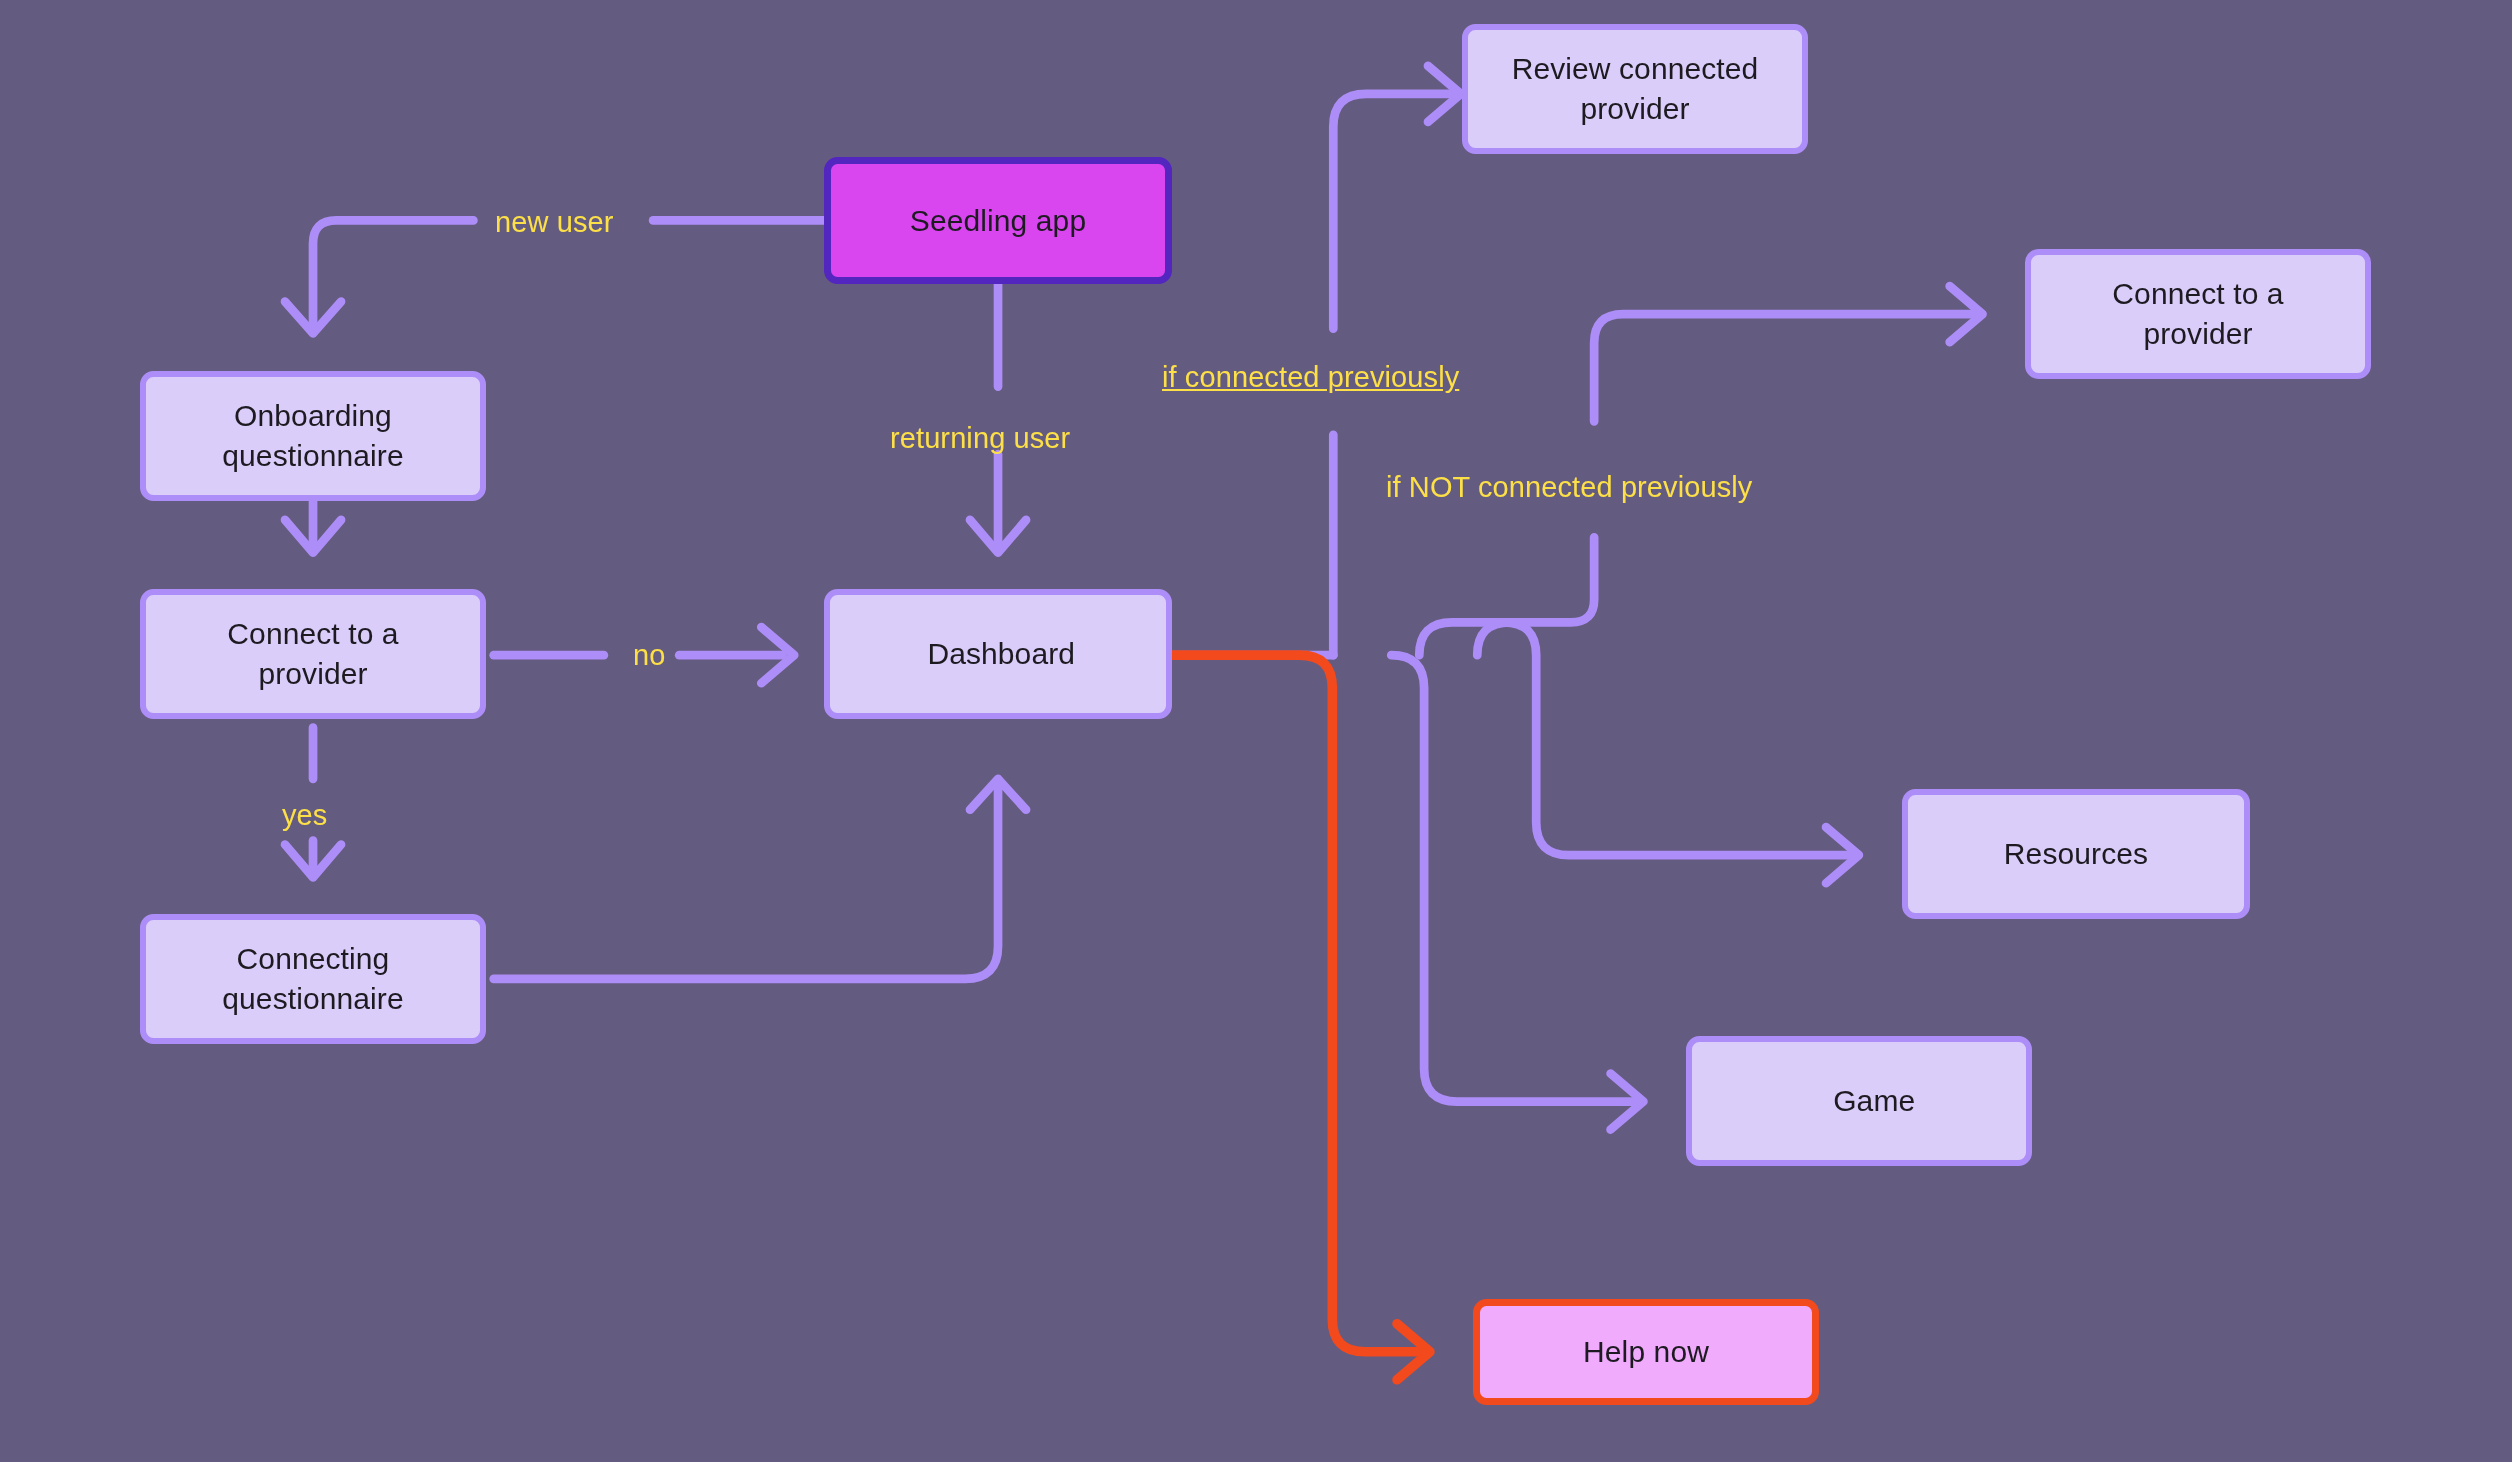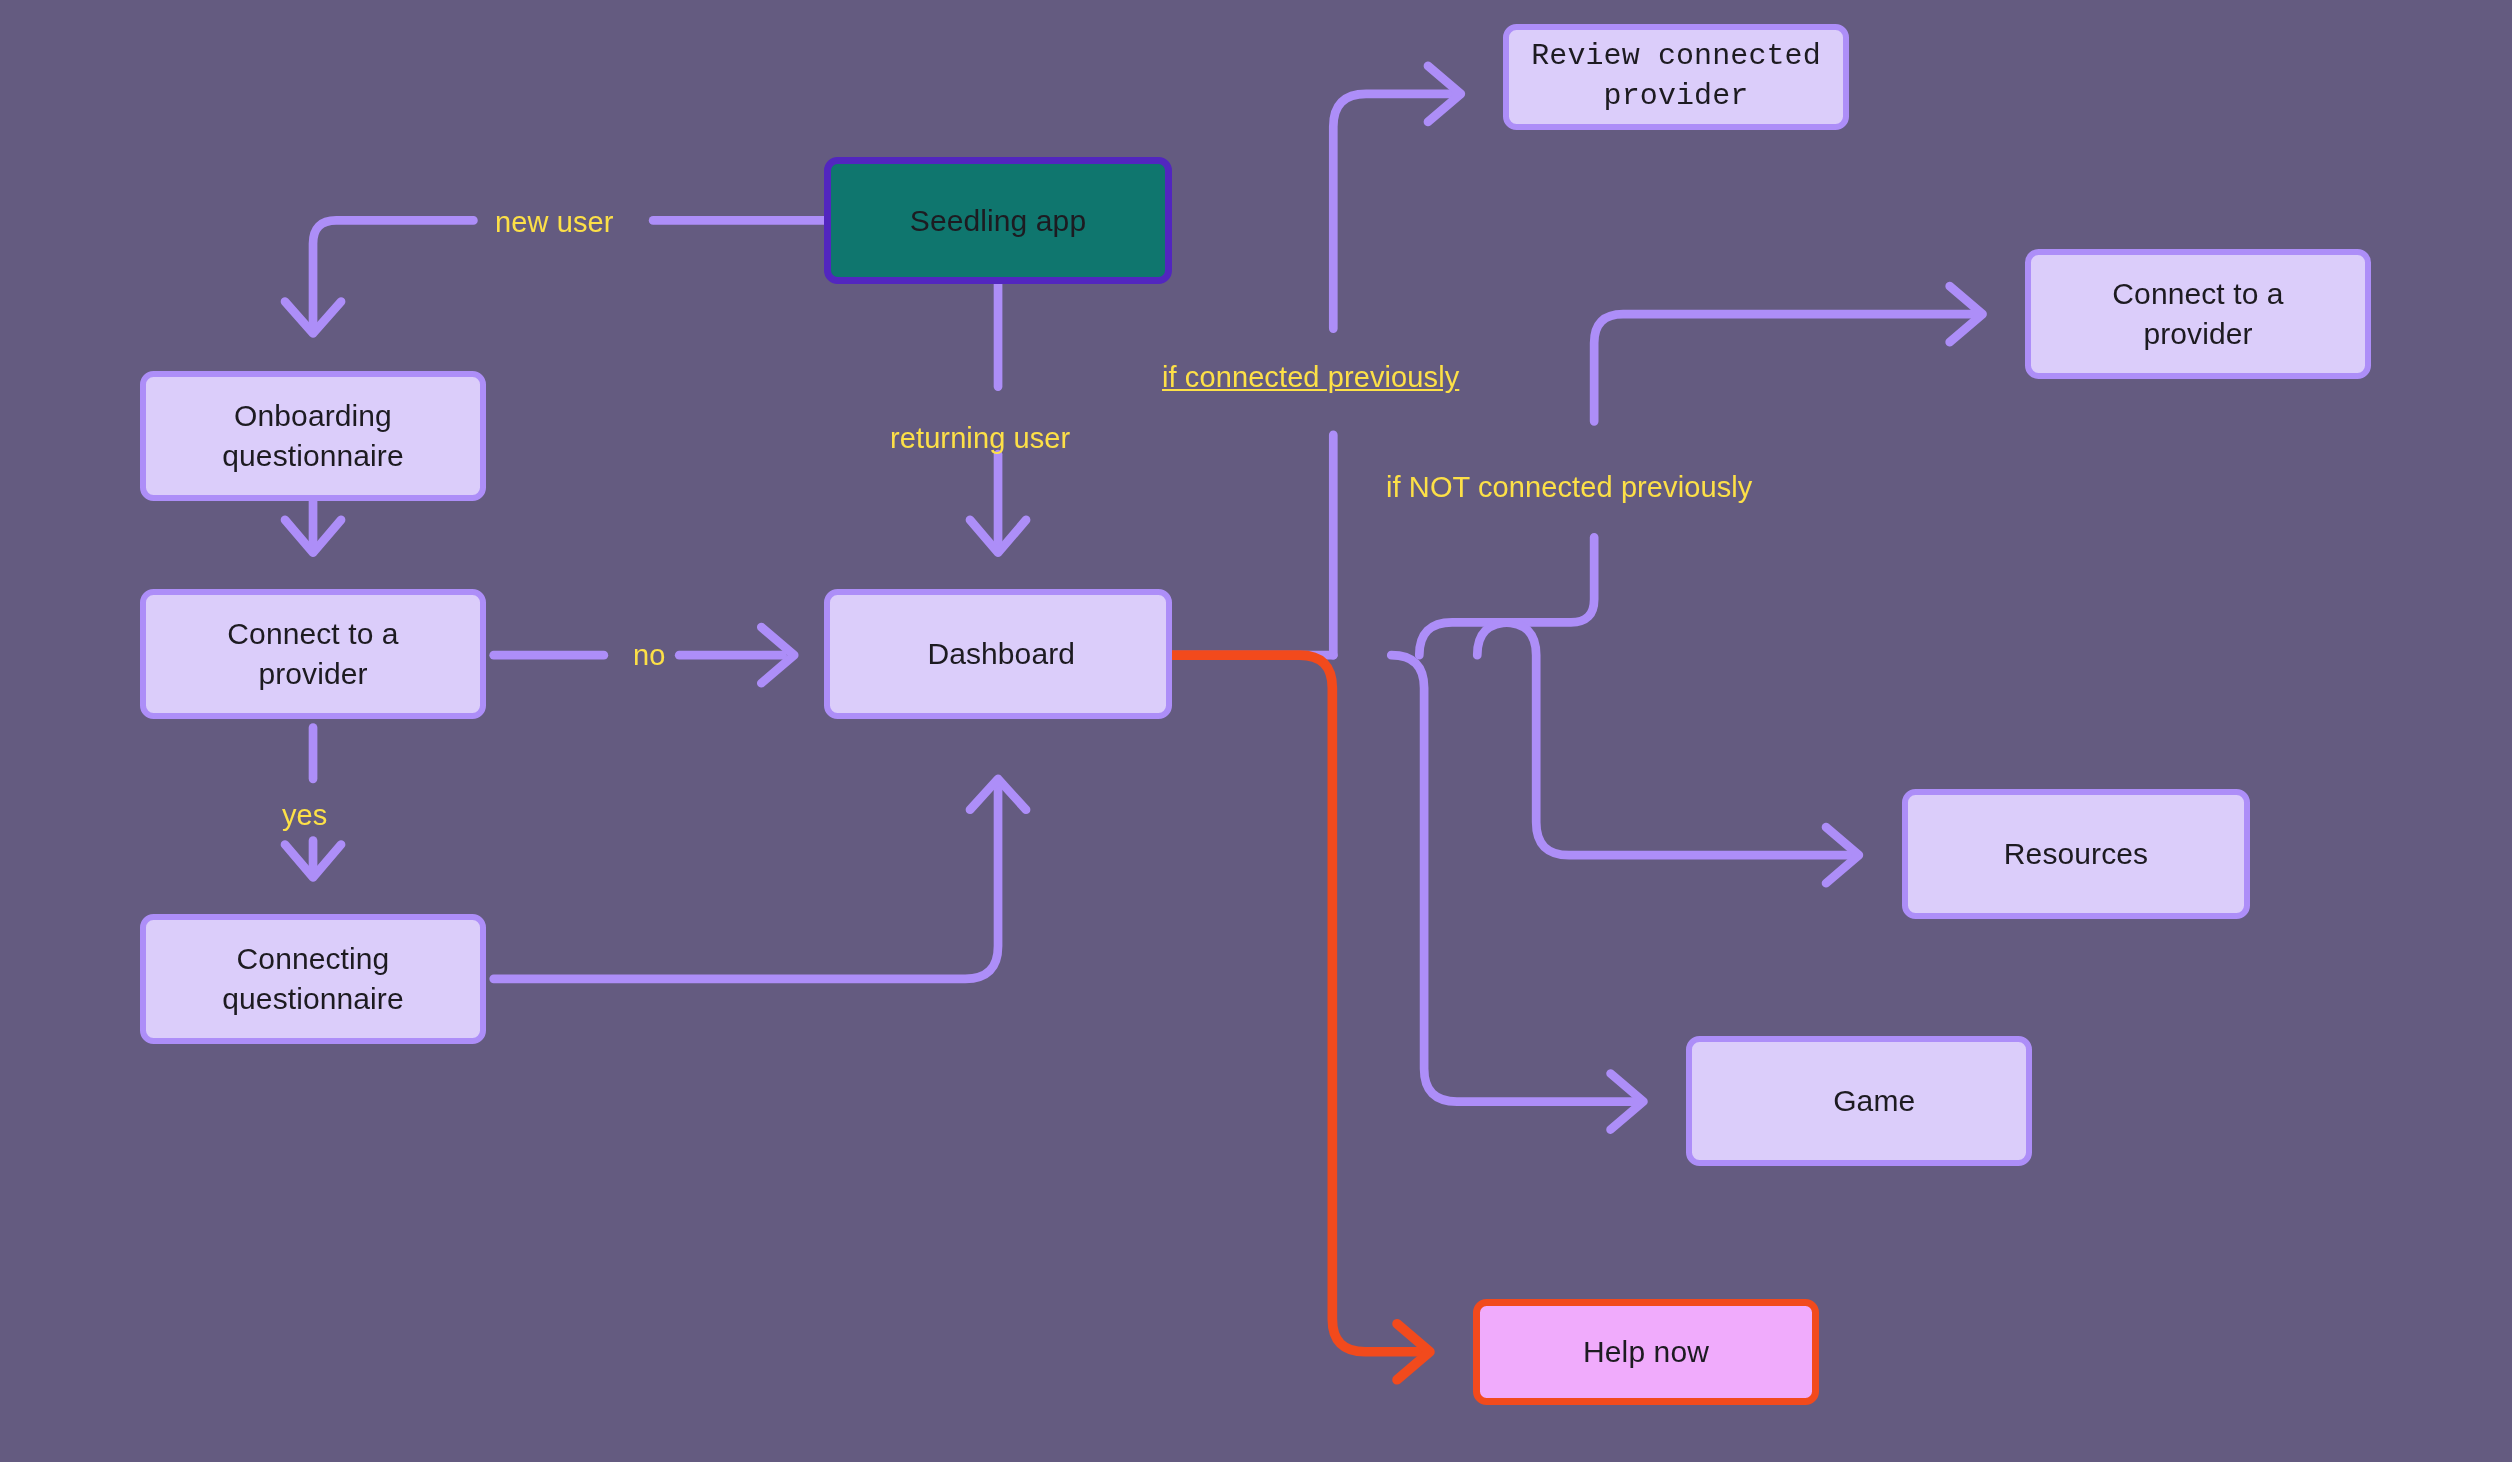--- a/index.html
+++ b/index.html
@@ -38,21 +38,21 @@
     color: #1d1b21;
     font-size: 30px;
     letter-spacing: 0.1px;
     padding: 3.9px 13.5px;
   }
   .node.normal {
     background: #dbcdfa;
     border: 6.8px solid #ad8ef8;
   }
   .node.accent {
-    background: #0f766e;
+    background: #d946ef;
     border: 7.7px solid #5226bf;
   }
   .node.alert {
     background: #f0abfc;
     border: 7.7px solid #f24a1c;
   }
   .node .label {
     display: block;
     white-space: pre-line;
   }
@@ -133,21 +133,21 @@
 
   <div class="node normal" style="left:140px; top:914px; width:346px; height:130px;">
     <span class="label">Connecting
 questionnaire</span>
   </div>
 
   <div class="node normal" style="left:824px; top:589px; width:348px; height:130px;padding-left:20px;">
     <span class="label">Dashboard</span>
   </div>
 
-  <div class="node normal" style="left:1503px; top:24px; width:346px; height:106px;font-family:Liberation Mono, monospace;">
+  <div class="node normal" style="left:1462px; top:24px; width:346px; height:130px;">
     <span class="label">Review connected
 provider</span>
   </div>
 
   <div class="node normal" style="left:2025px; top:249px; width:346px; height:130px;">
     <span class="label">Connect to a
 provider</span>
   </div>
 
   <div class="node normal" style="left:1902px; top:789px; width:348px; height:130px;">

